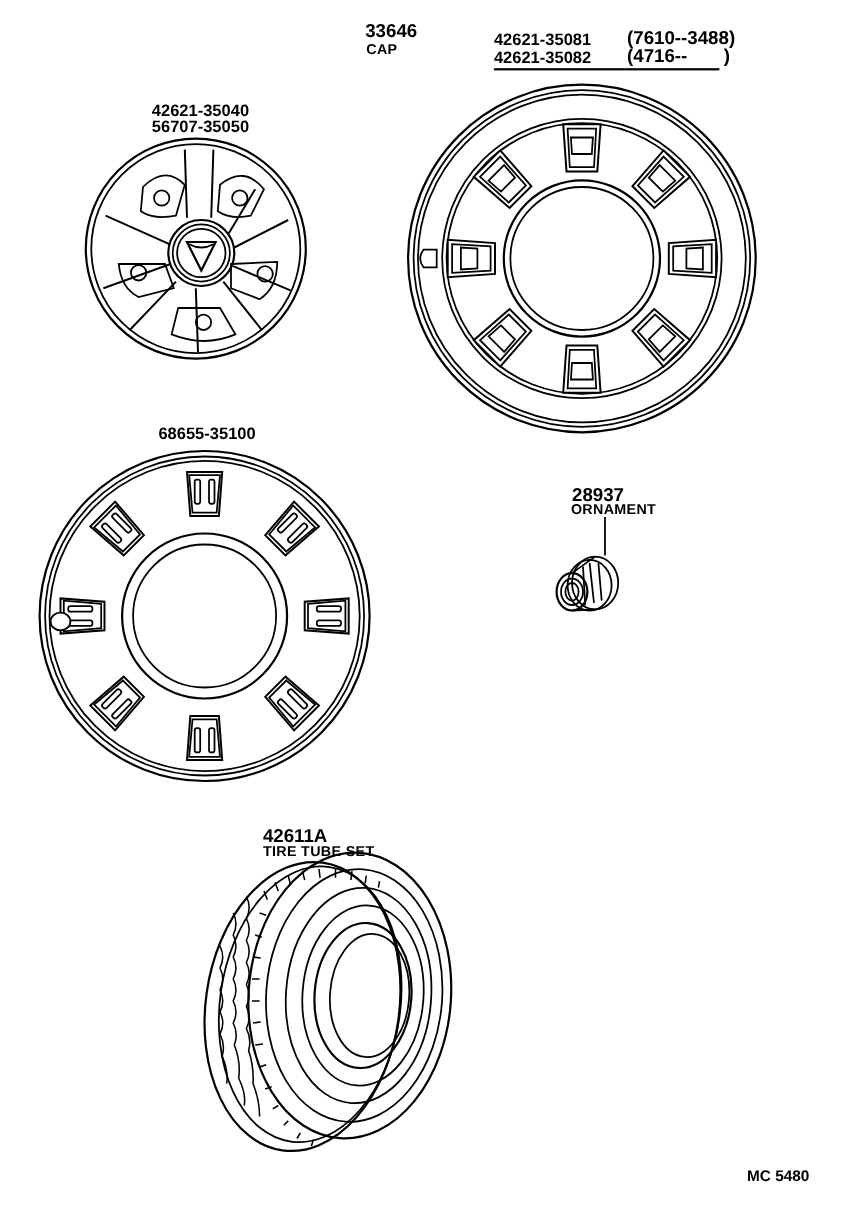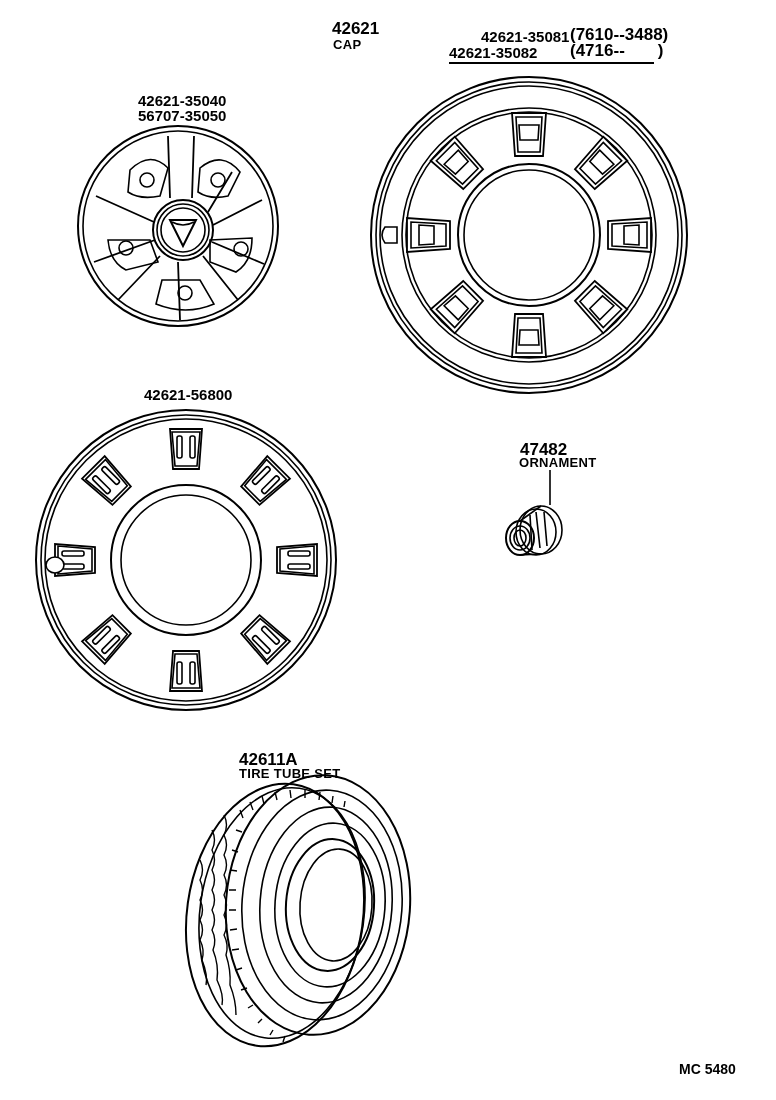--- a/index.html
+++ b/index.html
@@ -8,35 +8,35 @@
   .lbl { position:absolute; font-weight:bold; line-height:1; white-space:pre; }
   .pn { font-size:15px; }
   .pn-lg { font-size:17px; }
   .desc { font-size:13px; letter-spacing:0.3px; }
   svg.art { position:absolute; left:0; top:0; }
   .ul { position:absolute; height:2px; background:#000; }
 </style>
 </head>
 <body>
 
-<div class="lbl pn-lg" style="left:332px;top:20px;">42621</div>
+<div class="lbl pn-lg" style="left:332px;top:20px;">33646</div>
 <div class="lbl desc" style="left:333px;top:38px;">CAP</div>
 
-<div class="lbl pn" style="left:449px;top:29px;margin-left:32px;">42621-35081</div>
+<div class="lbl pn" style="left:449px;top:29px;">42621-35081</div>
 <div class="lbl pn-lg" style="left:570px;top:26px;">(7610--3488)</div>
 <div class="lbl pn" style="left:449px;top:45px;">42621-35082</div>
 <div class="lbl pn-lg" style="left:570px;top:42px;">(4716--       )</div>
 <div class="ul" style="left:449px;top:62px;width:205px;"></div>
 
 <div class="lbl pn" style="left:138px;top:93px;">42621-35040</div>
 <div class="lbl pn" style="left:138px;top:108px;">56707-35050</div>
 
-<div class="lbl pn" style="left:144px;top:387px;">42621-56800</div>
+<div class="lbl pn" style="left:144px;top:387px;">68655-35100</div>
 
-<div class="lbl pn-lg" style="left:520px;top:441px;">47482</div>
+<div class="lbl pn-lg" style="left:520px;top:441px;">28937</div>
 <div class="lbl desc" style="left:519px;top:456px;">ORNAMENT</div>
 
 <div class="lbl pn-lg" style="left:239px;top:751px;">42611A</div>
 <div class="lbl desc" style="left:239px;top:767px;">TIRE TUBE SET</div>
 
 <div class="lbl" style="left:679px;top:1062px;font-size:14px;">MC 5480</div>
 
 <svg class="art" width="776" height="1100" viewBox="0 0 776 1100" fill="none" stroke="#000" stroke-width="1.6">
 
   <g>

